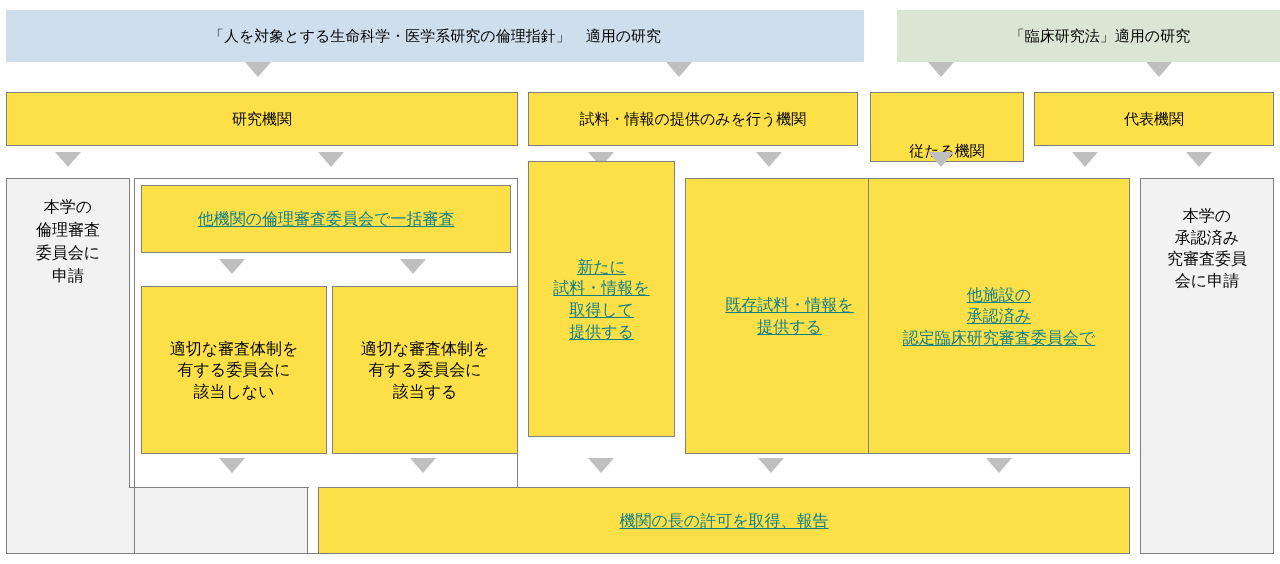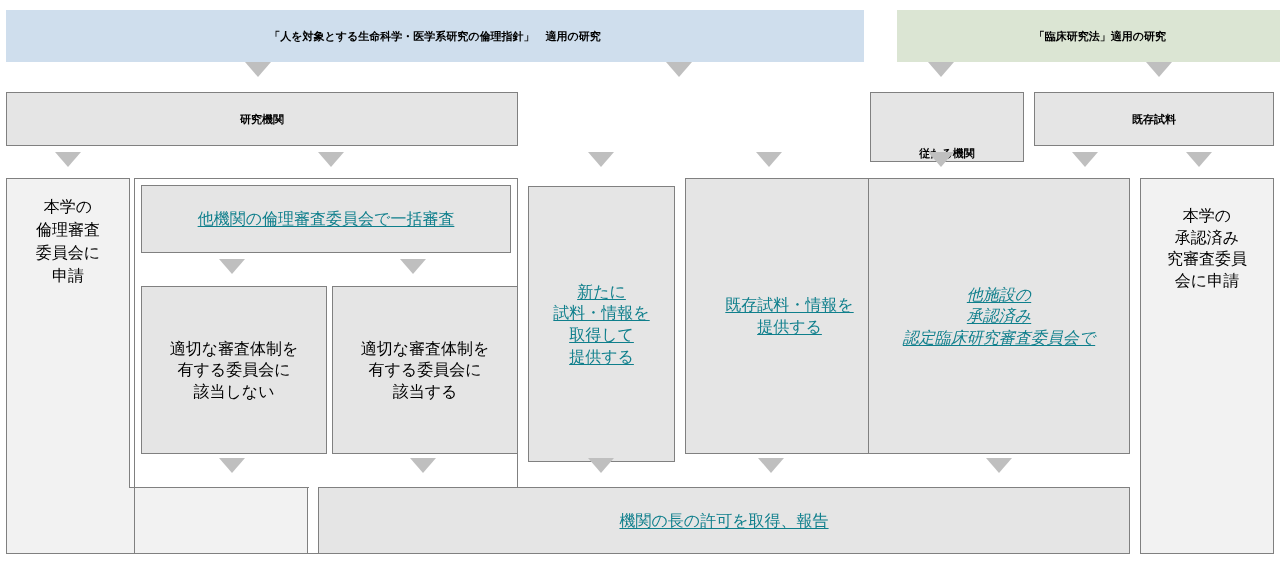--- a/index.html
+++ b/index.html
@@ -12,21 +12,21 @@
     overflow:hidden;
     -webkit-font-smoothing:antialiased;
   }
   #stage{position:absolute;left:0;top:0;width:1280px;height:564px;}
 
   
   .box{
     position:absolute;
     box-sizing:border-box;
     border:1px solid #808080;
-    background:#e5e5e5;
+    background:#fde047;
     display:flex;
     align-items:center;
     justify-content:center;
     text-align:center;
     color:#000000;
     line-height:1.35;
   }
   .box.gray{background:#f2f2f2;}
   .banner{
     position:absolute;
@@ -66,21 +66,21 @@
 
   
   .lshape{position:absolute;}
   .lshape .seg{
     position:absolute;
     box-sizing:border-box;
     background:#f2f2f2;
   }
 
   .txt{display:block;}
-  .fs17{font-size:11px;font-weight:bold;}
+  .fs17{font-size:15px;}
   .fs16{font-size:16px;}
 </style>
 </head>
 <body>
 
 <div id="stage">
 
   <div class="banner blue fs17" style="left:6px;top:10px;width:858px;height:52px;">
     <span class="txt">「人を対象とする生命科学・医学系研究の倫理指針」　適用の研究</span>
   </div>
@@ -91,27 +91,30 @@
 
   <div class="arrow sm" style="left:245px;top:62px;"></div>
   <div class="arrow sm" style="left:666px;top:62px;"></div>
   <div class="arrow sm" style="left:928px;top:62px;"></div>
   <div class="arrow sm" style="left:1146px;top:62px;"></div>
 
   <div class="box fs17" style="left:6px;top:92px;width:512px;height:54px;">
     <span class="txt">研究機関</span>
   </div>
 
+  <div class="box fs17" style="left:528px;top:92px;width:330px;height:54px;">
+    <span class="txt">試料・情報の提供のみを行う機関</span>
+  </div>
 
   <div class="box fs17" style="left:870px;top:92px;width:154px;height:70px;align-items:flex-end;">
     <span class="txt">従たる機関</span>
   </div>
 
   <div class="box fs17" style="left:1034px;top:92px;width:240px;height:54px;">
-    <span class="txt">既存試料</span>
+    <span class="txt">代表機関</span>
   </div>
 
   <div class="arrow sm" style="left:55px;top:152px;"></div>
   <div class="arrow sm" style="left:318px;top:152px;"></div>
   <div class="arrow sm" style="left:588px;top:152px;"></div>
   <div class="arrow sm" style="left:756px;top:152px;"></div>
   <div class="arrow sm" style="left:928px;top:152px;"></div>
   <div class="arrow sm" style="left:1072px;top:152px;"></div>
   <div class="arrow sm" style="left:1186px;top:152px;"></div>
 
@@ -160,40 +163,40 @@
     <div>
       <span class="txt">適切な審査体制を</span>
       <span class="txt">有する委員会に</span>
       <span class="txt">該当する</span>
     </div>
   </div>
 
   <div class="arrow sm" style="left:219px;top:458px;"></div>
   <div class="arrow sm" style="left:410px;top:458px;"></div>
 
-  <div class="box fs16" style="left:528px;top:186px;width:147px;height:276px;">
+  <div class="box fs16" style="left:528px;top:161px;width:147px;height:276px;">
     <div>
       <span class="txt lnk">新たに</span>
       <span class="txt lnk">試料・情報を</span>
       <span class="txt lnk">取得して</span>
       <span class="txt lnk">提供する</span>
     </div>
   </div>
 
   <div class="box fs16" style="left:685px;top:178px;width:209px;height:276px;">
     <div>
       <span class="txt lnk">既存試料・情報を</span>
       <span class="txt lnk">提供する</span>
     </div>
   </div>
 
   <div class="arrow sm" style="left:588px;top:458px;"></div>
   <div class="arrow sm" style="left:758px;top:458px;"></div>
 
-  <div class="box fs16" style="left:868px;top:178px;width:262px;height:276px;font-style:italic;">
+  <div class="box fs16" style="left:868px;top:178px;width:262px;height:276px;">
     <div>
       <span class="txt lnk">他施設の</span>
       <span class="txt lnk">承認済み</span>
       <span class="txt lnk">認定臨床研究審査委員会で</span>
     </div>
   </div>
 
   <div class="arrow sm" style="left:986px;top:458px;"></div>
 
   <div class="box gray fs16" style="left:1140px;top:178px;width:134px;height:376px;align-items:flex-start;padding-top:26px;">

